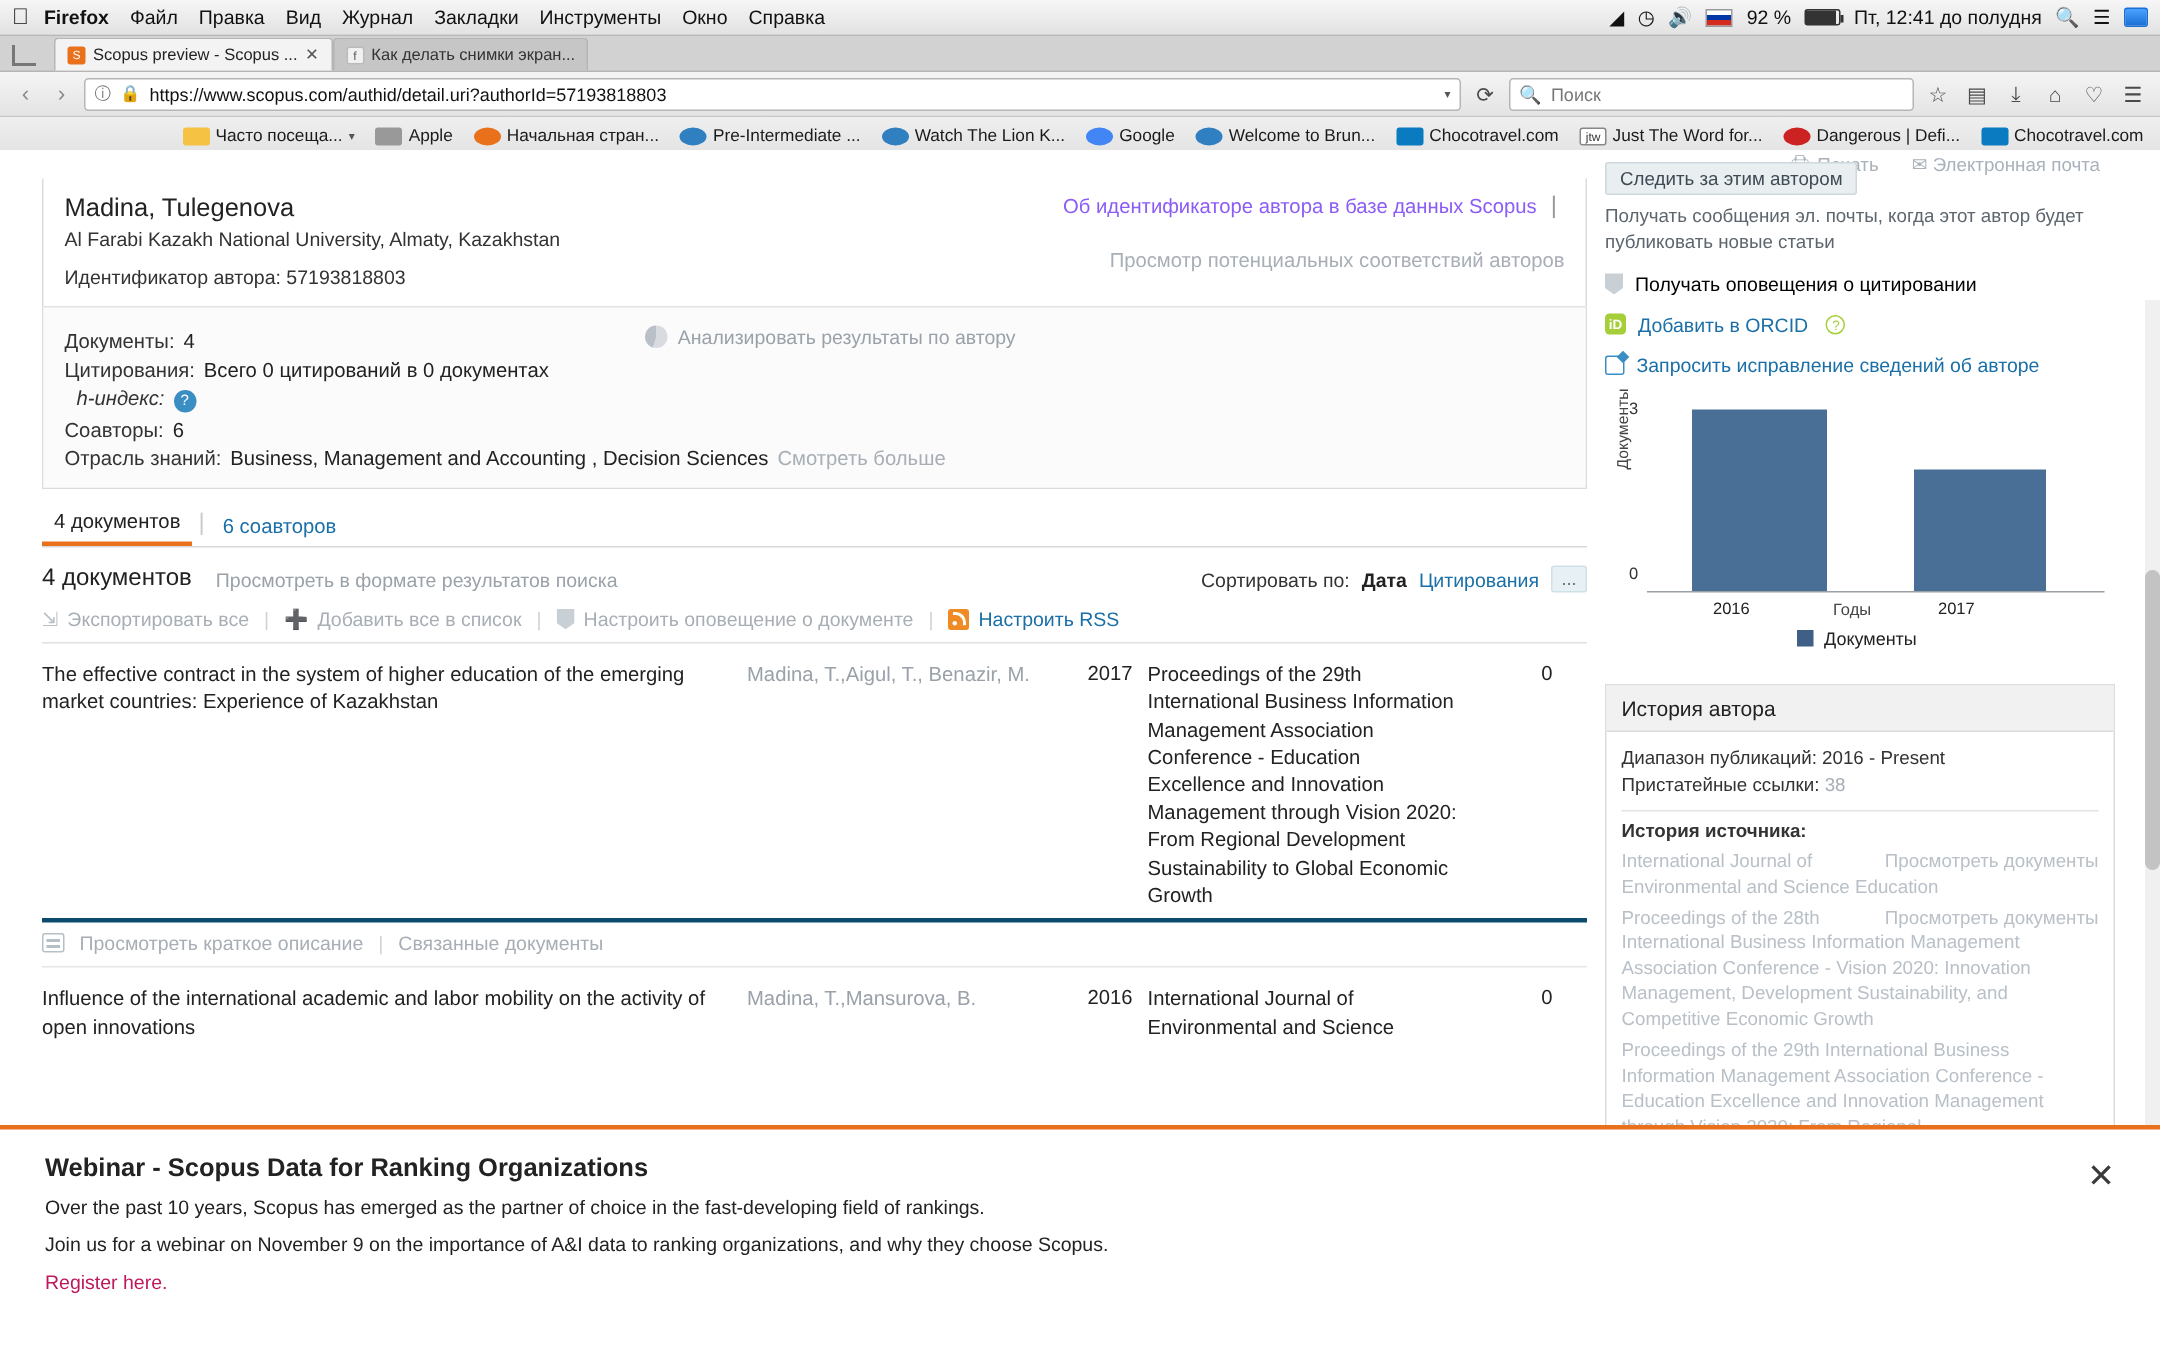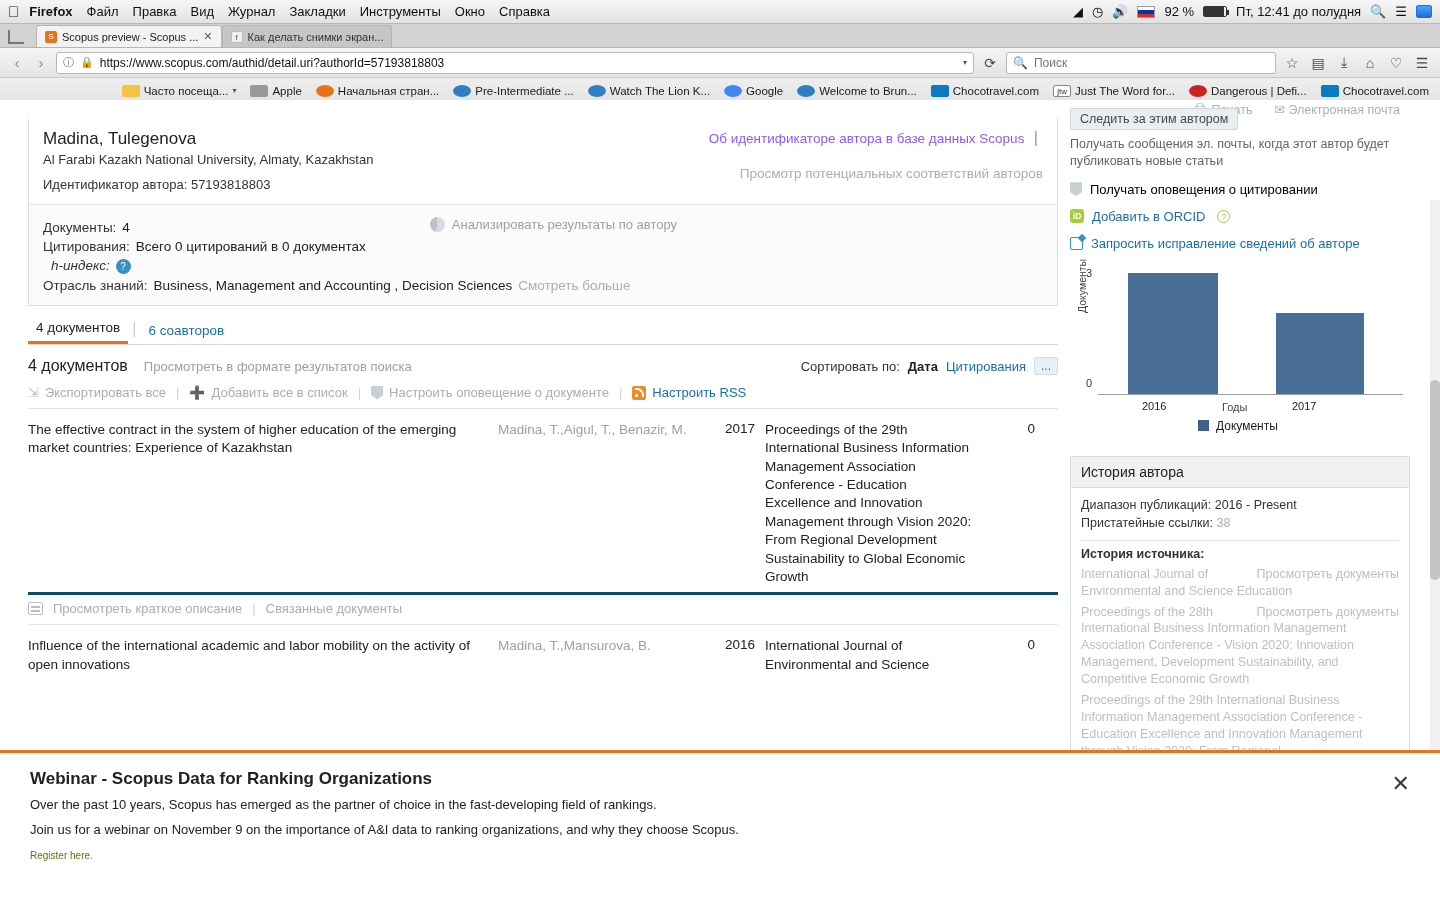--- a/index.html
+++ b/index.html
@@ -206,21 +206,21 @@
   .srcitem { color: #b9c0c7; font-size: 12.5px; line-height: 1.35; padding: 2px 0; }
   .srcitem .viewdocs { color: #b9c0c7; float: right; }
 
   
   .banner {
     position: absolute; left: 0; bottom: 0; width: 1440px; height: 150px;
     background: #fff; border-top: 3px solid #e9711c; padding: 16px 30px;
   }
   .banner h2 { font-size: 17px; color: #222; font-weight: bold; }
   .banner p { font-size: 13px; color: #222; margin-top: 7px; line-height: 1.4; }
-  .banner a { color: #4d7c0f; text-decoration: none; font-size: 10px; margin-top: 36px; }
+  .banner a { color: #be185d; text-decoration: none; font-size: 13px; margin-top: 36px; }
   .banner .close { position: absolute; right: 30px; top: 18px; font-size: 22px; color: #3a3a3a; }
   .scrollbar { position:absolute; right:0; top:100px; width:10px; height:650px; background:#f0f0f0; }
   .scrollbar > i { display:block; margin-top:180px; width:10px; height:200px; background:#c3c3c3; border-radius:5px; }
 </style>
 </head>
 <body>
 
 <div class="macbar">
   <span class="apple"></span>
   <span class="appname">Firefox</span>
@@ -370,20 +370,24 @@
             <span>Анализировать результаты по автору</span>
           </span>
         </div>
         <div class="metricrow">
           <span class="lbl">Цитирования:</span>
           <span class="val">Всего 0  цитирований в 0 документах</span>
         </div>
         <div class="metricrow hidx">
           <span class="lbl" style="font-style:italic">h-индекс:</span>
           <span class="qmark">?</span>
+        </div>
+        <div class="metricrow">
+          <span class="lbl">Соавторы:</span>
+          <span class="val">6</span>
         </div>
         <div class="metricrow">
           <span class="lbl">Отрасль знаний:</span>
           <span class="val">Business, Management and Accounting ,  Decision Sciences</span>
           <span class="subjlink">Смотреть больше</span>
         </div>
       </div>
     </div>
 
     <div class="doctabs">

